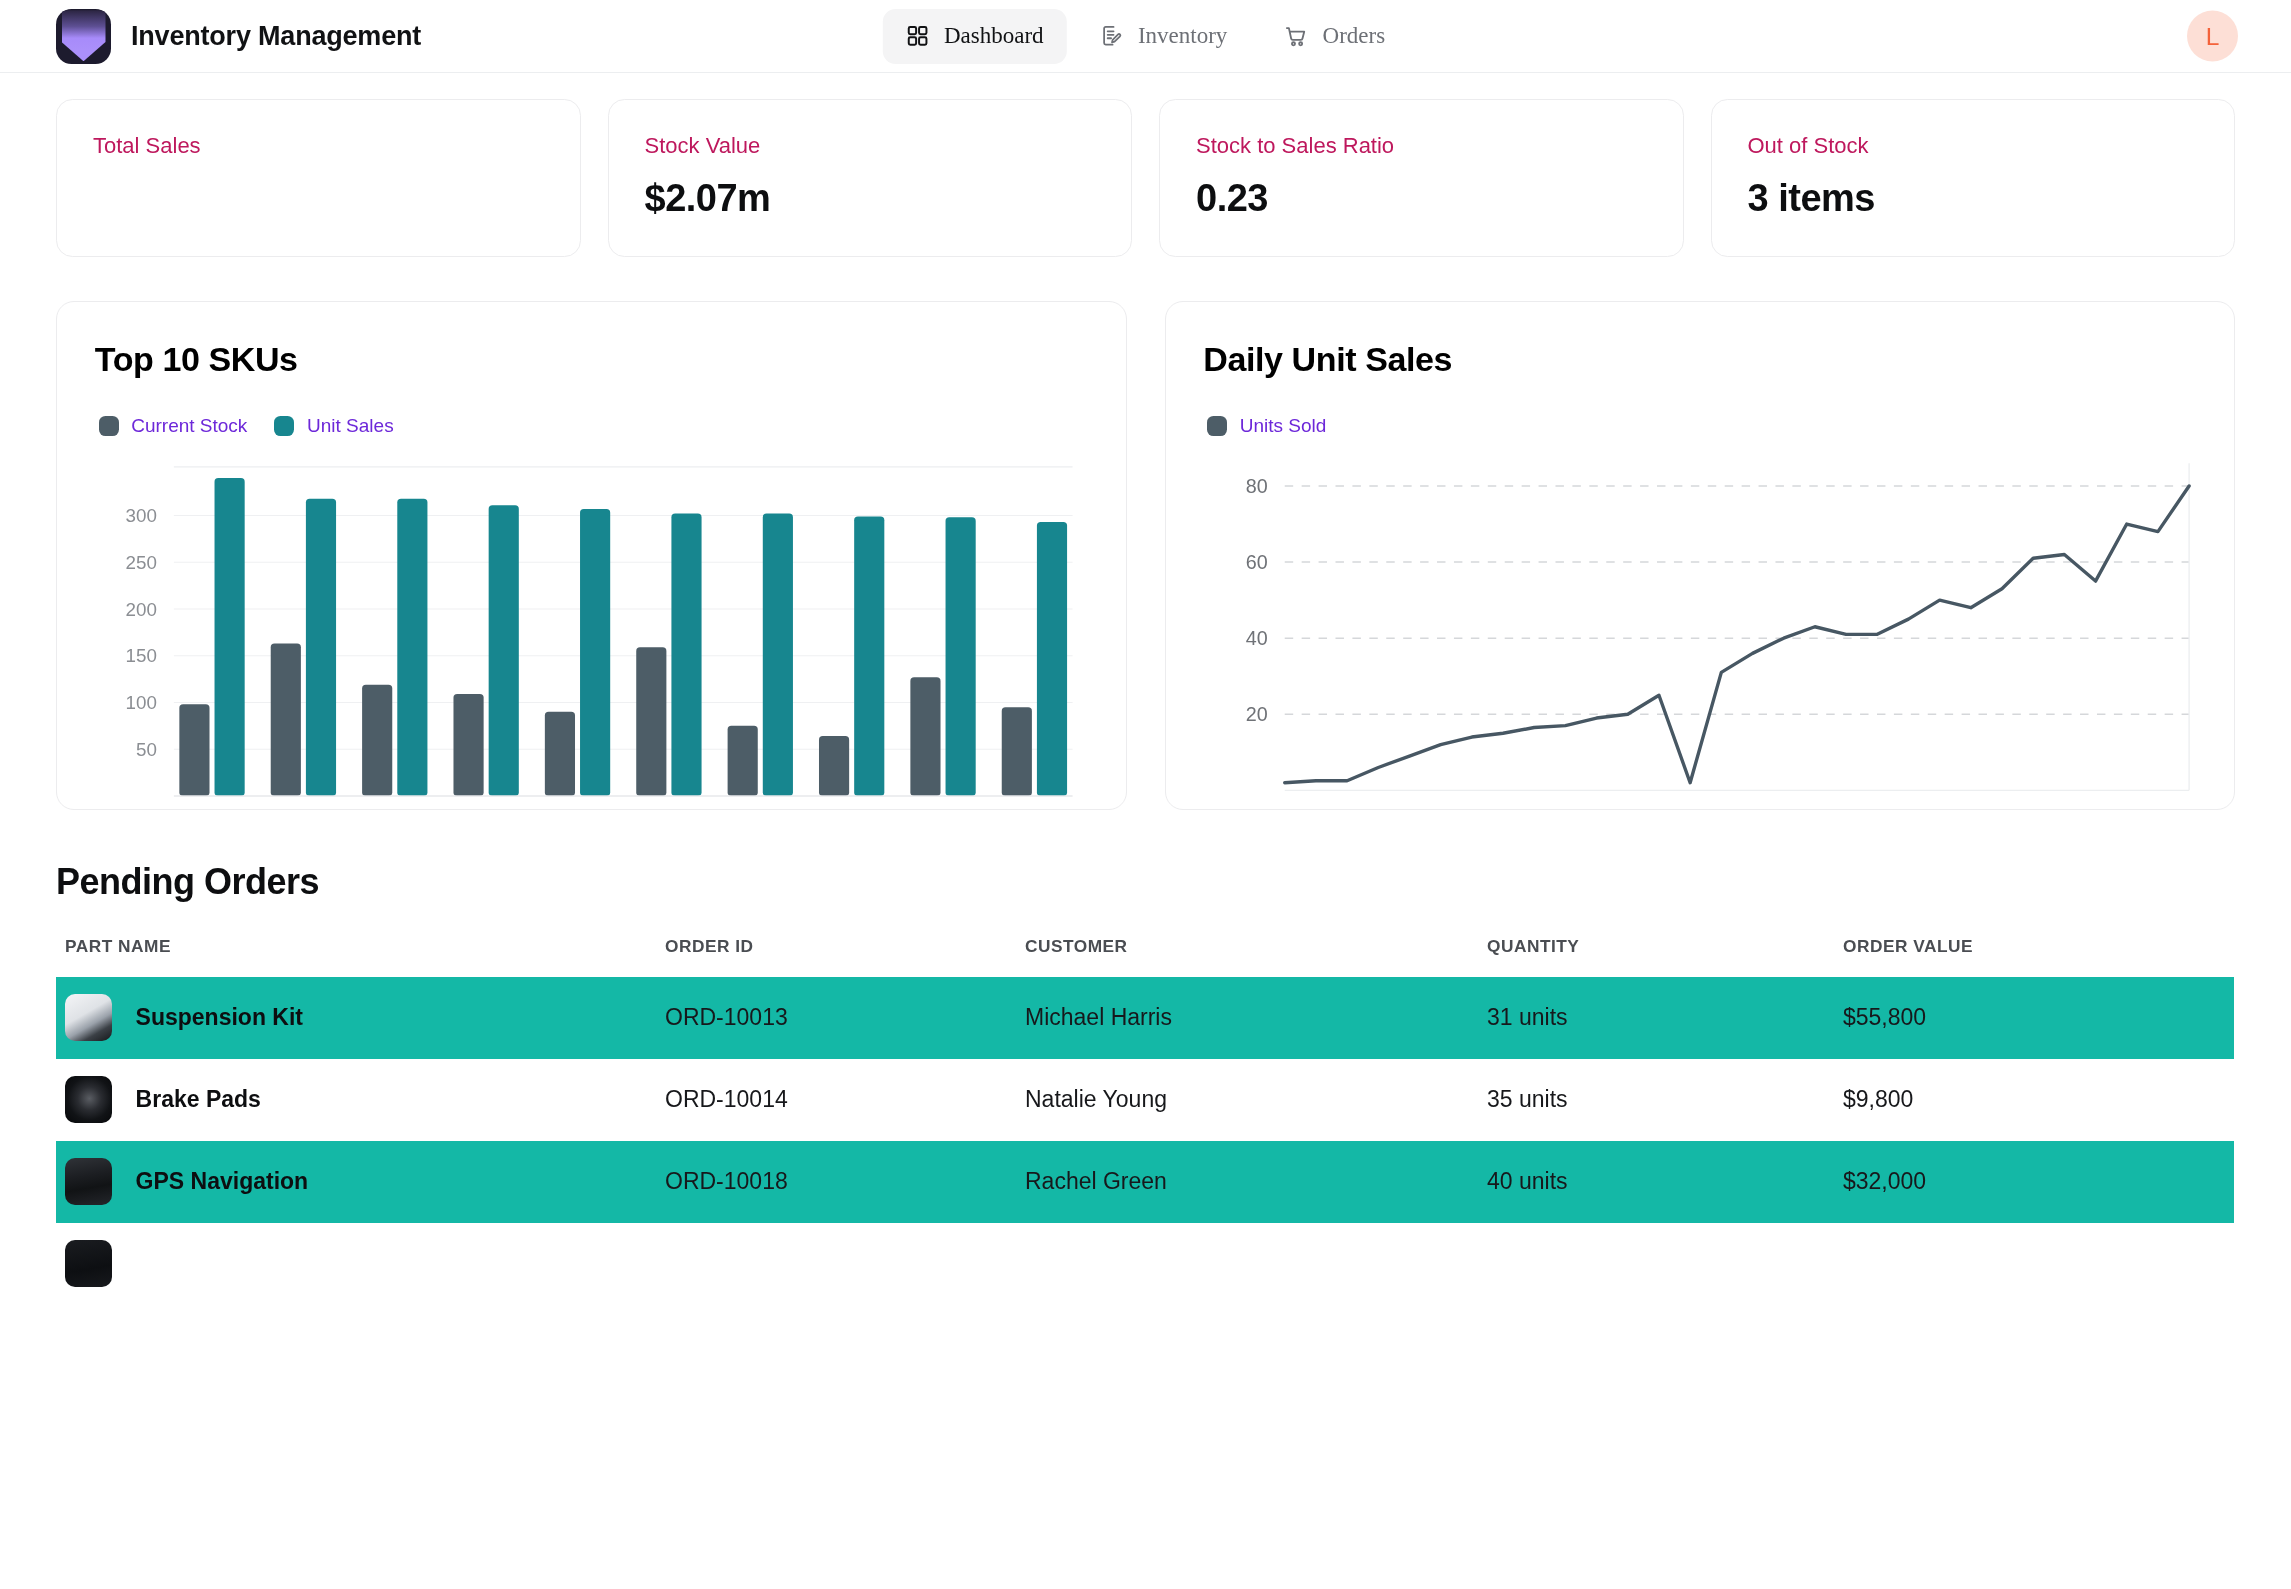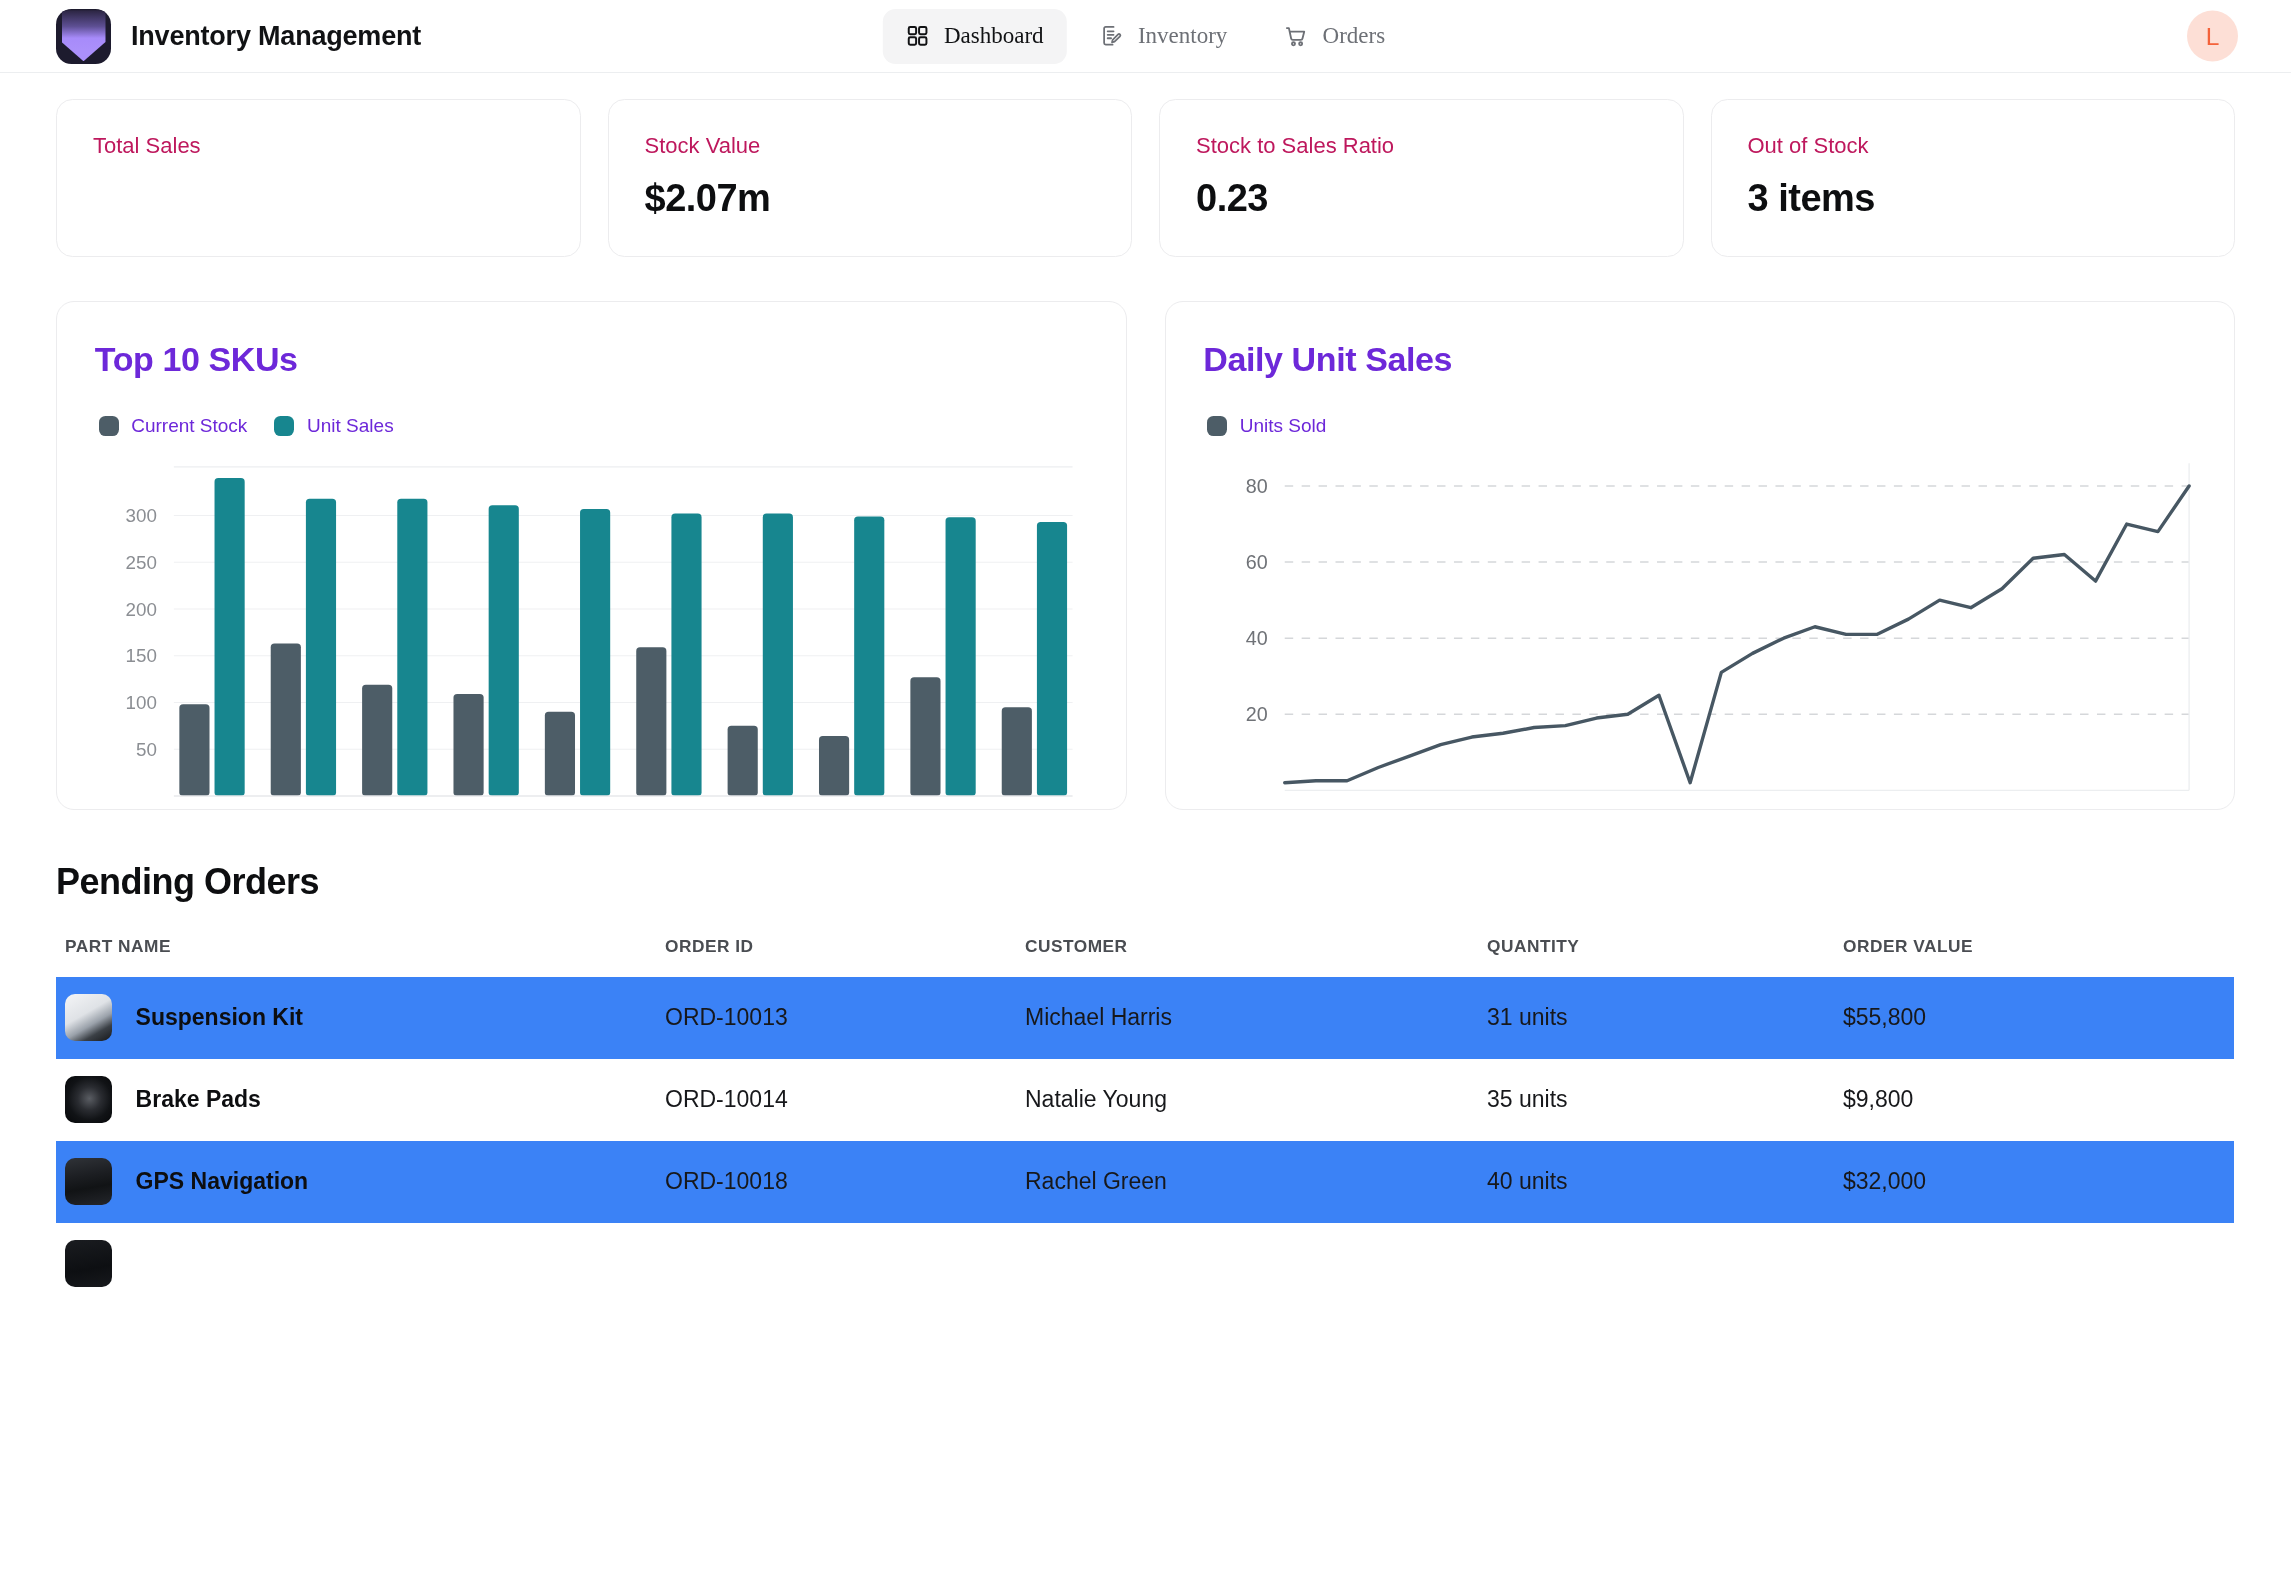--- a/index.html
+++ b/index.html
@@ -110,21 +110,21 @@
     border-radius: 18px;
     background: #fff;
     padding: 33px 36px 31px 36px;
     height: 509px;
     display: flex;
     flex-direction: column;
   }
   .card-title {
     font-size: 34px;
     font-weight: 700;
-    color: #6d28d9;
+    color: #000000;
     letter-spacing: -0.4px;
     margin: 5.5px 0 0 1.8px;
   }
   .legend { display: flex; align-items: center; gap: 27px; margin: 36px 0 0 5.5px; }
   .lg { display: flex; align-items: center; gap: 12.7px; }
   .lg .sw { width: 20px; height: 20px; border-radius: 6.4px; flex: none; }
   .lg .lbl { font-size: 19px; color: #6d28d9; }
 
   .plot { flex: 1; margin-top: 12.7px; position: relative; }
   .plot svg { display: block; width: 100%; height: 100%; }
@@ -144,21 +144,21 @@
     font-weight: 700;
     letter-spacing: 0.5px;
     color: #4a4d52;
     padding: 0 0 20px 0;
   }
   thead th:nth-child(1) { width: 609px; padding-left: 9px; }
   thead th:nth-child(2) { width: 360px; }
   thead th:nth-child(3) { width: 462px; }
   thead th:nth-child(4) { width: 356px; }
   tbody tr { height: 82px; }
-  tbody tr.alt { background: #3b82f6; }
+  tbody tr.alt { background: #14b8a6; }
   tbody td { font-size: 23px; color: #17181b; vertical-align: middle; }
   tbody td:nth-child(1) { padding-left: 9px; }
   .partcell { display: flex; align-items: center; gap: 23.6px; }
   .thumb { width: 47px; height: 47px; border-radius: 10px; flex: none; }
   .partname { font-weight: 700; color: #0d0e10; font-size: 23px; }
   .t-susp { background: linear-gradient(150deg,#f4f5f7 0%,#dfe2e6 42%,#9aa1aa 62%,#3b4046 78%,#15171a 100%); }
   .t-brake { background: radial-gradient(circle at 52% 48%, #5a5d63 0%, #2a2c31 34%, #111316 62%, #050608 100%); }
   .t-gps   { background: linear-gradient(170deg,#303338 0%,#1c1e22 38%,#111315 62%,#24262b 100%); }
   .t-next  { background: linear-gradient(170deg,#1a1c20 0%,#0d0f12 60%,#17191d 100%); }
 </style>

